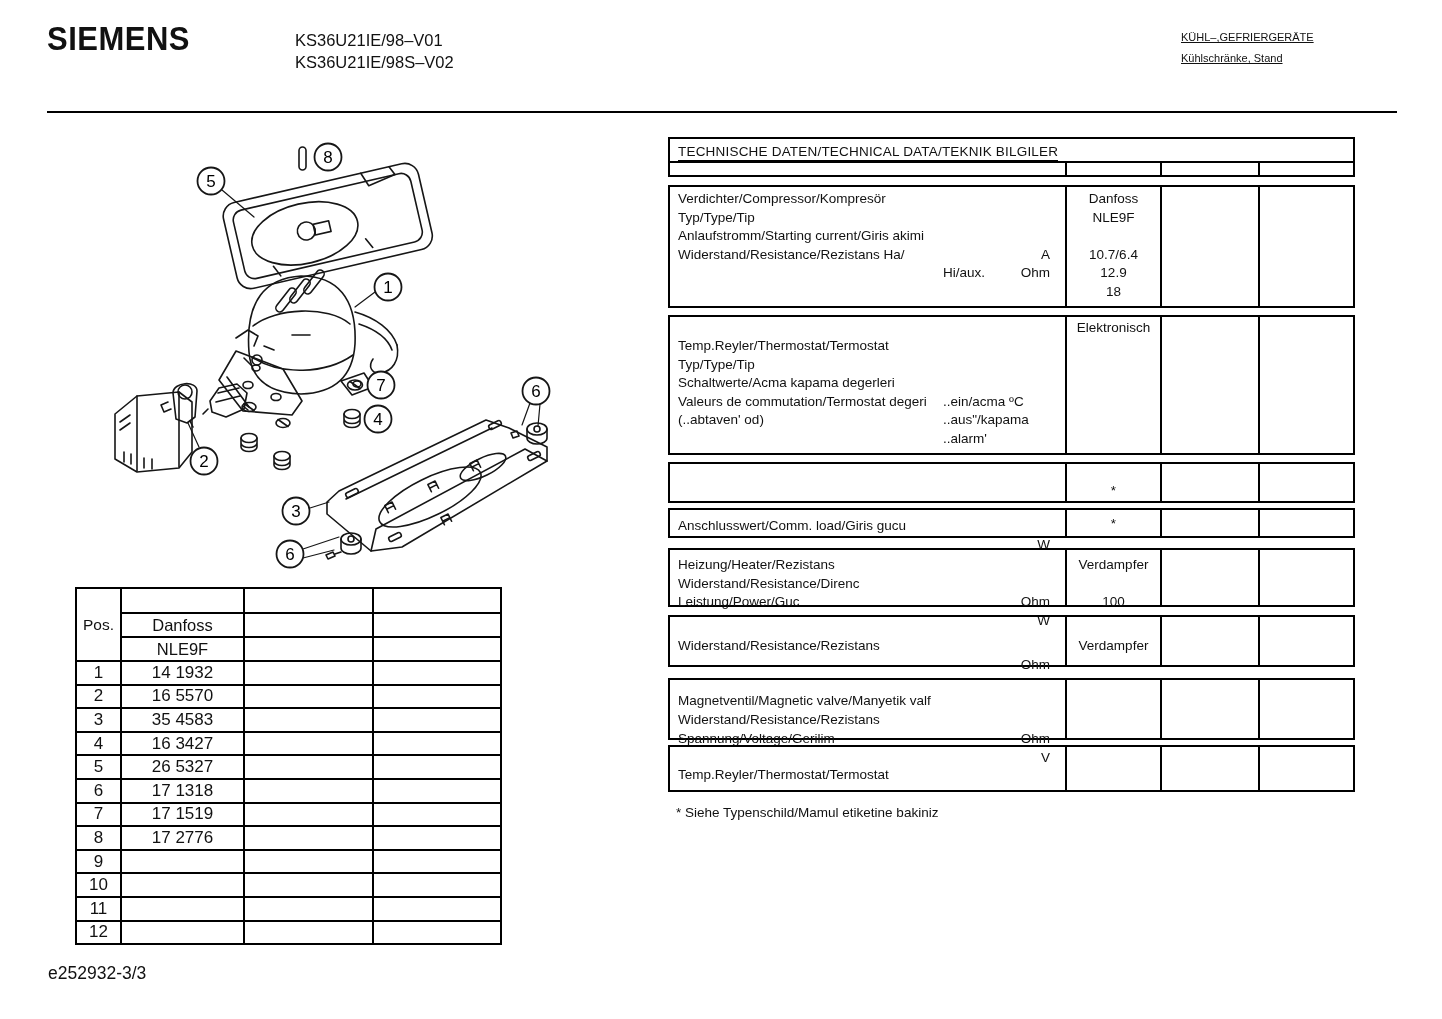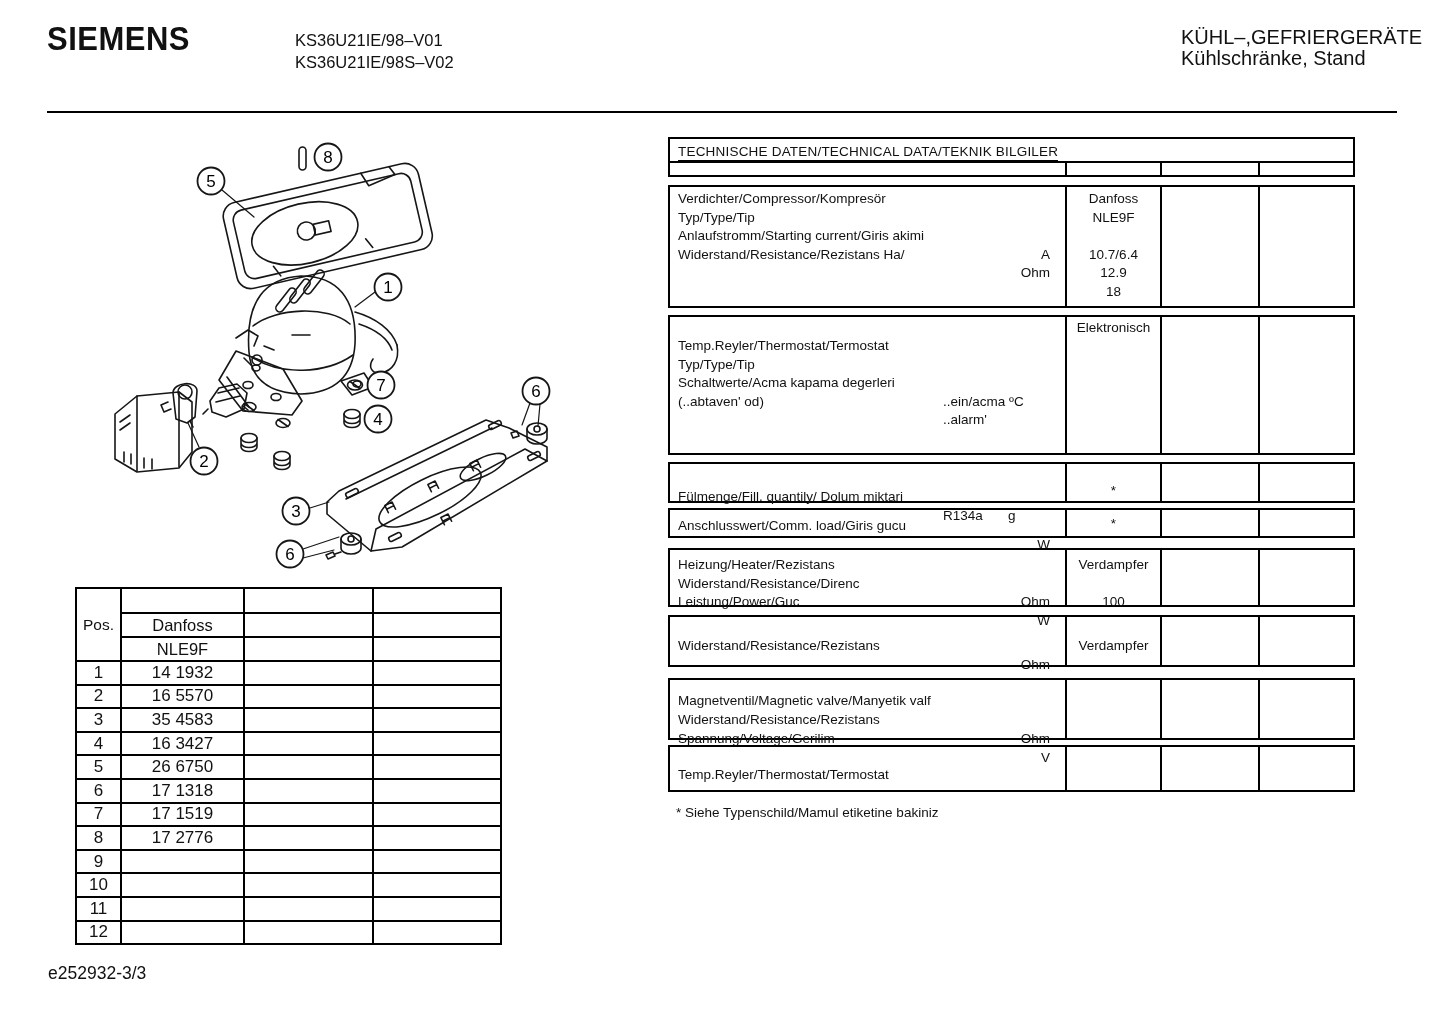--- a/index.html
+++ b/index.html
@@ -2,21 +2,21 @@
 <html><head>
 <meta charset="utf-8">
 <style>
   html,body{margin:0;padding:0;}
   body{width:1442px;height:1019px;background:#fff;position:relative;overflow:hidden;
        font-family:"Liberation Sans",sans-serif;color:#111;}
   .abs{position:absolute;}
   
   .brand{left:47px;top:22px;font-size:31px;font-weight:800;letter-spacing:.5px;transform:scaleY(1.05);}
   .models{left:295px;top:29px;font-size:16.5px;line-height:22px;}
-  .category{left:1181px;top:27px;font-size:20px;line-height:21px;}
+  .category{left:1181px;top:27px;font-size:11px;line-height:21px;text-decoration:underline;}
   .rule{left:47px;top:111px;width:1350px;height:2px;background:#000;}
   .docnum{left:48px;top:963px;font-size:17.5px;}
   
   #diagram{left:40px;top:130px;}
   svg .ln{stroke:#161616;fill:none;stroke-width:1.6;stroke-linejoin:round;stroke-linecap:round;}
   svg .thin{stroke-width:1.2;}
   svg .callout{fill:#fff;stroke:#161616;stroke-width:1.8;}
   svg text{font:17px "Liberation Sans",sans-serif;fill:#000;stroke:none;text-anchor:middle;}
   
   #parts-box{left:75px;top:587px;}
@@ -225,21 +225,21 @@
           <td></td>
         </tr>
         <tr style="height: 23.6px;">
           <td>4</td>
           <td>16 3427</td>
           <td></td>
           <td></td>
         </tr>
         <tr style="height: 23.6px;">
           <td>5</td>
-          <td>26 6750</td>
+          <td>26 5327</td>
           <td></td>
           <td></td>
         </tr>
         <tr style="height: 23.6px;">
           <td>6</td>
           <td>17 1318</td>
           <td></td>
           <td></td>
         </tr>
         <tr style="height: 23.6px;">
@@ -294,20 +294,21 @@
   <div id="tech-sections">
       <div class="box sect" style="top: 48px; height: 123px;">
         <div class="vl" style="left: 395px;"></div>
         <div class="vl" style="left: 490px;"></div>
         <div class="vl" style="left: 588px;"></div>
         <div class="coll" style="padding-top: 3px;">
           <div class="trow" style="height: 18.6px; line-height: 18.6px;"><div class="" style="display: inline;">Verdichter/Compressor/Kompresör</div></div>
           <div class="trow" style="height: 18.6px; line-height: 18.6px;"><div class="" style="display: inline;">Typ/Type/Tip</div></div>
           <div class="trow" style="height: 18.6px; line-height: 18.6px;"><div class="" style="display: inline;">Anlaufstromm/Starting current/Giris akimi</div><div class="tunit">A</div></div>
           <div class="trow" style="height: 18.6px; line-height: 18.6px;"><div class="" style="display: inline;">Widerstand/Resistance/Rezistans Ha/</div><div class="tunit">Ohm</div></div>
+          <div class="trow" style="height: 18.6px; line-height: 18.6px;"><div class="" style="display: inline;"></div><div class="tmid">Hi/aux.</div></div>
         </div>
         <div class="vcol" style="left: 397px; width: 93px; padding-top: 3px;">
           <div class="" style="height: 18.6px; line-height: 18.6px;">Danfoss</div>
           <div class="" style="height: 18.6px; line-height: 18.6px;">NLE9F</div>
           <div class="" style="height: 18.6px; line-height: 18.6px;"></div>
           <div class="" style="height: 18.6px; line-height: 18.6px;">10.7/6.4</div>
           <div class="" style="height: 18.6px; line-height: 18.6px;">12.9</div>
           <div class="" style="height: 18.6px; line-height: 18.6px;">18</div>
         </div>
         <div class="vcol" style="left: 492px; width: 96px; padding-top: 3px;">
@@ -320,41 +321,39 @@
         </div>
       </div>
       <div class="box sect" style="top: 178px; height: 140px;">
         <div class="vl" style="left: 395px;"></div>
         <div class="vl" style="left: 490px;"></div>
         <div class="vl" style="left: 588px;"></div>
         <div class="coll" style="padding-top: 20px;">
           <div class="trow" style="height: 18.6px; line-height: 18.6px;"><div class="" style="display: inline;">Temp.Reyler/Thermostat/Termostat</div></div>
           <div class="trow" style="height: 18.6px; line-height: 18.6px;"><div class="" style="display: inline;">Typ/Type/Tip</div></div>
           <div class="trow" style="height: 18.6px; line-height: 18.6px;"><div class="" style="display: inline;">Schaltwerte/Acma kapama degerleri</div><div class="tmid">..ein/acma ºC</div></div>
+          <div class="trow" style="height: 18.6px; line-height: 18.6px;"><div class="" style="display: inline;">Valeurs de commutation/Termostat degeri</div><div class="tmid">..aus"/kapama</div></div>
           <div class="trow" style="height: 18.6px; line-height: 18.6px;"><div class="" style="display: inline;">(..abtaven' od)</div><div class="tmid">..alarm'</div></div>
         </div>
         <div class="vcol" style="left: 397px; width: 93px; padding-top: 2px;">
           <div class="" style="height: 18.6px; line-height: 18.6px;">Elektronisch</div>
         </div>
         <div class="vcol" style="left: 492px; width: 96px; padding-top: 2px;">
           <div class="" style="height: 18.6px; line-height: 18.6px;"></div>
           <div class="" style="height: 18.6px; line-height: 18.6px;"></div>
           <div class="" style="height: 18.6px; line-height: 18.6px;"></div>
           <div class="" style="height: 18.6px; line-height: 18.6px;"></div>
           <div class="" style="height: 18.6px; line-height: 18.6px;"></div>
           <div class="" style="height: 18.6px; line-height: 18.6px;"></div>
         </div>
       </div>
       <div class="box sect" style="top: 325px; height: 41px;">
         <div class="vl" style="left: 395px;"></div>
         <div class="vl" style="left: 490px;"></div>
         <div class="vl" style="left: 588px;"></div>
-        <div class="coll" style="padding-top: 23px;">
-          <div class="trow" style="height: 19px; line-height: 19px;"><div class="" style="display: inline;">Fülmenge/Fill. quantily/ Dolum miktari</div><div class="tmid">R134a</div><div class="tmid2">g</div></div>
-        </div>
         <div class="vcol" style="left: 397px; width: 93px; padding-top: 17px;">
           <div class="" style="height: 19px; line-height: 19px;">*</div>
         </div>
         <div class="vcol" style="left: 492px; width: 96px; padding-top: 17px;">
           <div class="" style="height: 19px; line-height: 19px;"></div>
         </div>
       </div>
       <div class="box sect" style="top: 371px; height: 30px;">
         <div class="vl" style="left: 395px;"></div>
         <div class="vl" style="left: 490px;"></div>

